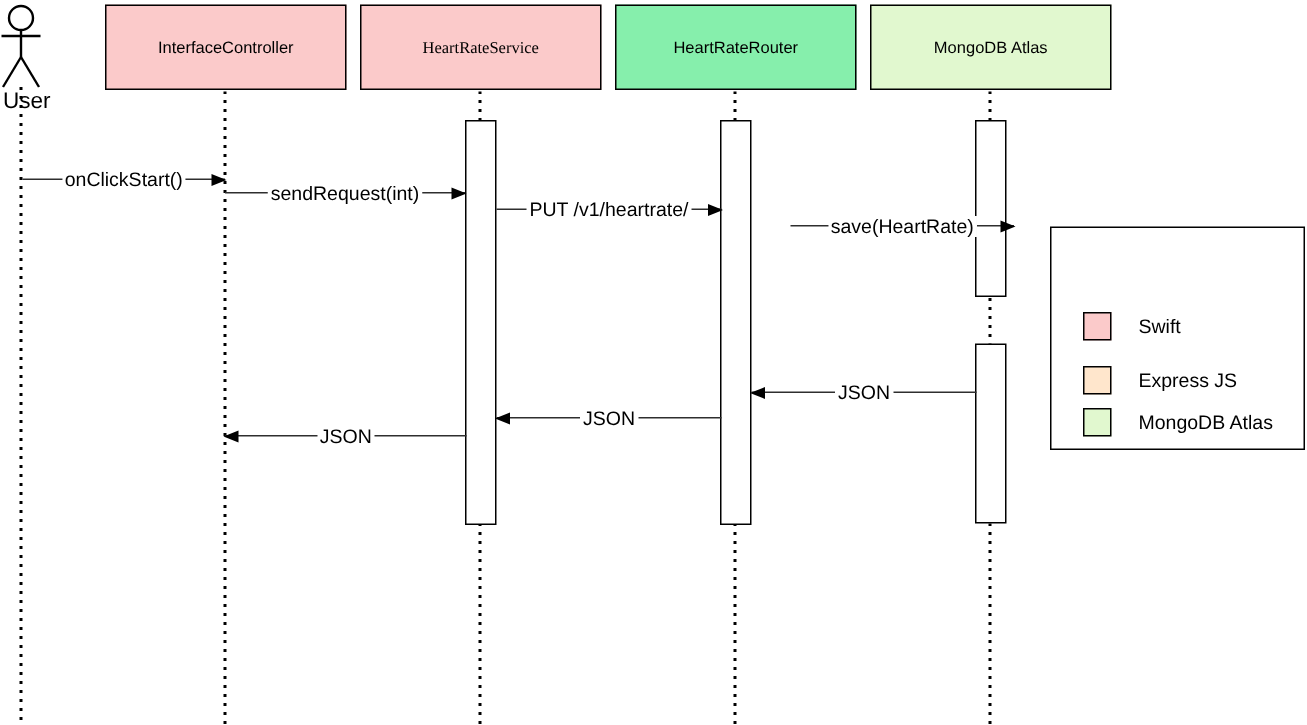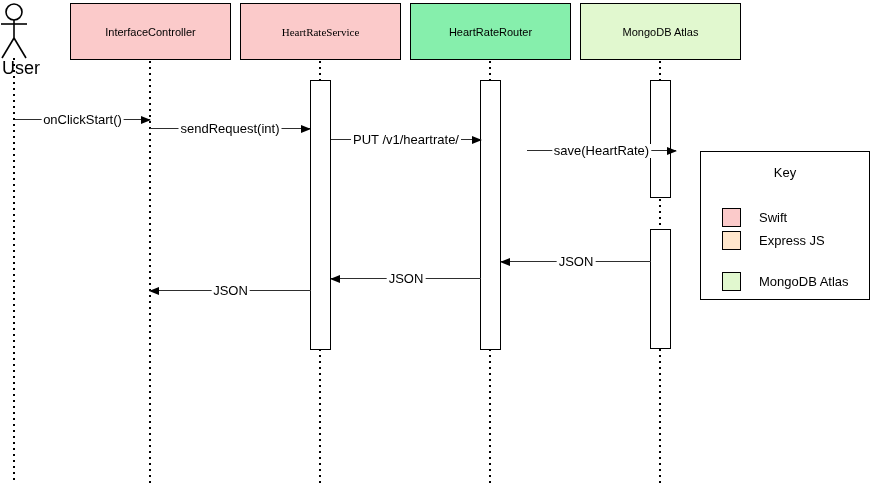--- a/index.html
+++ b/index.html
@@ -39,21 +39,21 @@
     border-left:10px solid #000;width:0;height:0;
   }
   .msg.dir-left::after{
     content:'';position:absolute;left:-1px;top:50%;transform:translateY(-50%);
     border-top:4.5px solid transparent;border-bottom:4.5px solid transparent;
     border-right:10px solid #000;width:0;height:0;
   }
   
   #actor{position:absolute;left:0;top:2px;z-index:3;}
   #actor-label{
-    position:absolute;left:2px;top:61px;font-size:18px;z-index:3;line-height:14px;
+    position:absolute;left:2px;top:61px;font-size:15px;z-index:3;line-height:14px;
   }
   
   #key{
     position:absolute;left:700px;top:151px;width:170px;height:149px;box-sizing:border-box;
     border:1.5px solid #000;background:#fff;z-index:5;font-size:13px;
   }
   #key .key-title{position:absolute;top:13px;left:0;right:0;text-align:center;}
   .krow{position:absolute;left:21px;height:19px;display:flex;align-items:center;margin-top:16px;}
   .krow .swatch{
     width:19px;height:19px;box-sizing:border-box;border:1px solid #000;flex:0 0 auto;
@@ -114,26 +114,25 @@
     <span class="lbl">JSON</span>
   </div>
   <div class="msg dir-left" style="left:331px;top:271px;width:150px">
     <span class="lbl">JSON</span>
   </div>
   <div class="msg dir-left" style="left:150px;top:283px;width:161px">
     <span class="lbl">JSON</span>
   </div>
 
   <div id="key">
-    <div class="key-title">Key</div>
     <div class="krow" style="top:40px">
       <span class="swatch" style="background-color: rgb(251, 202, 202);"></span>
       <span class="klabel">Swift</span>
     </div>
-    <div class="krow" style="top:63px">
+    <div class="krow" style="top:76px">
       <span class="swatch" style="background-color: rgb(255, 230, 204);"></span>
       <span class="klabel">Express JS</span>
     </div>
     <div class="krow" style="top:104px">
       <span class="swatch" style="background-color: rgb(225, 248, 207);"></span>
       <span class="klabel">MongoDB Atlas</span>
     </div>
   </div>
 
 </div>

